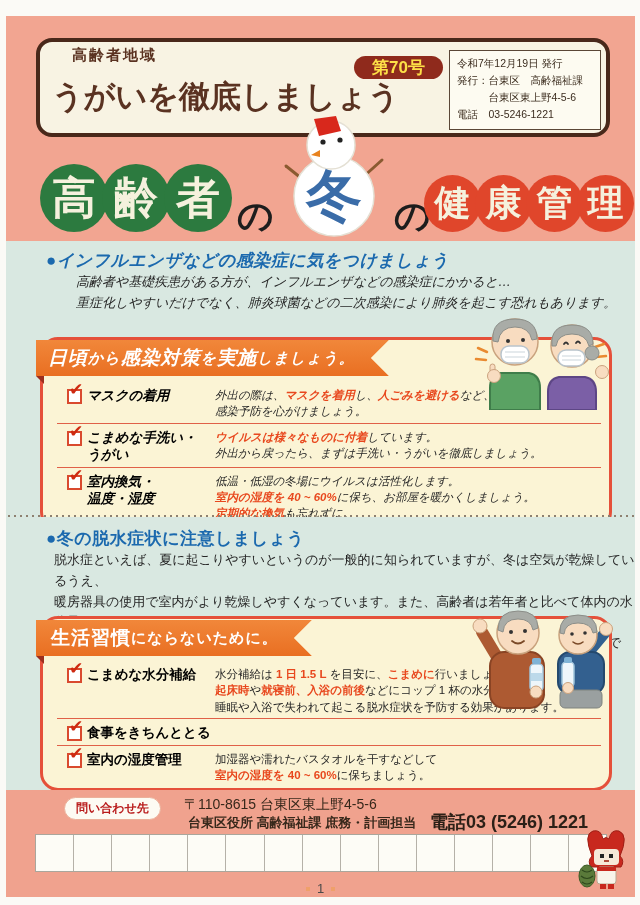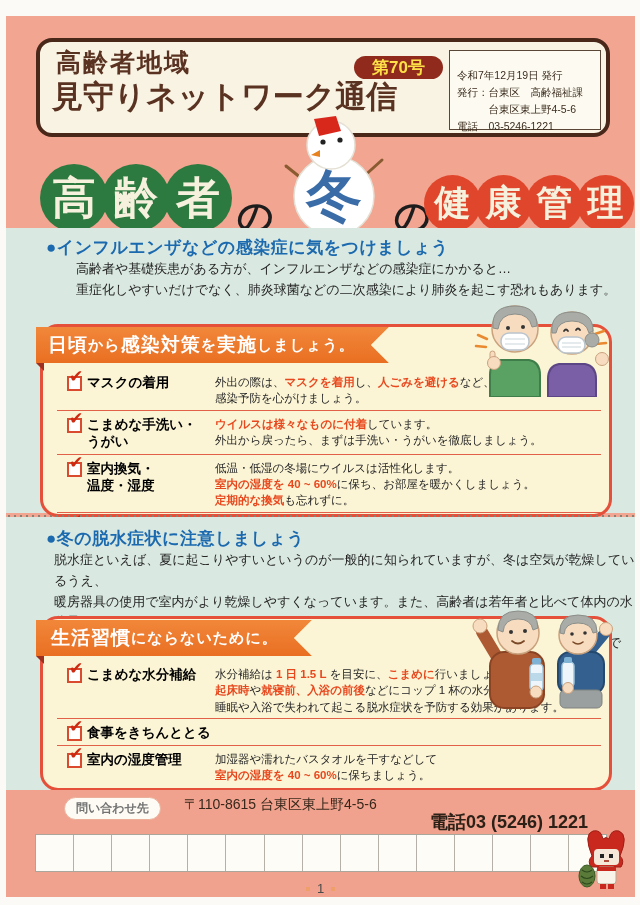--- a/index.html
+++ b/index.html
@@ -3,33 +3,33 @@
 <meta charset="utf-8">
 <style>
   * { margin:0; padding:0; box-sizing:border-box; }
   html,body { width:640px; height:905px; }
   body { background:#fbfaf6; font-family:"Liberation Sans","DejaVu Sans",sans-serif; position:relative; overflow:hidden; }
 
   .page { position:absolute; left:6px; top:16px; width:629px; height:881px; background:#f2a591; }
 
   .band { position:absolute; left:0; width:629px; }
   .band-top    { top:0;   height:216px; background:#f2a591; }
-  .band-mint1  { top:212px; height:285px; background:#d9e8e1; }
+  .band-mint1  { top:225px; height:285px; background:#d9e8e1;font-style:italic; }
   .band-mint2  { top:501px; height:273px; background:#d9e8e1; }
   .band-footer { top:774px; height:107px; background:#f0a28e; }
 
   
   .header-box { position:absolute; left:30px; top:22px; width:574px; height:99px;
     background:#f8f3e3; border:4px solid #49281a; border-radius:16px; }
-  .hdr-line1 { position:absolute; left:16px; top:4px; font-size:25px; font-weight:bold; color:#5a3221; letter-spacing:2px; }
+  .hdr-line1 { position:absolute; left:32px; top:4px; font-size:15px; font-weight:bold; color:#5a3221; letter-spacing:2px; }
   .hdr-line2 { position:absolute; left:12px; top:34px; font-size:31px; font-weight:bold; color:#5a3221; letter-spacing:0px; white-space:nowrap; }
   .issue-badge { position:absolute; left:314px; top:14px; background:#8f2a1c; color:#fde047;
     font-size:17px; font-weight:bold; padding:0 18px; border-radius:999px; }
   .pub-box { position:absolute; right:5px; top:8px; width:152px; height:80px; background:#fdfbf1;
-    border:1.5px solid #5a4636; padding:16px 7px; font-size:10.5px; line-height:1.62; color:#3c2d1f; white-space:pre-line; }
+    border:1.5px solid #5a4636; padding:4px 7px; font-size:10.5px; line-height:1.62; color:#3c2d1f; white-space:pre-line; }
 
   
   .title-circle { position:absolute; border-radius:50%; display:flex; align-items:center; justify-content:center;
     color:#f5f1dd; font-weight:bold; }
   .tc-green { width:68px; height:68px; top:148px; background:#2c7a3f; font-size:44px; }
   .tc-red   { width:57px; height:57px; top:159px; background:#e0462b; font-size:36px; }
   .particle { position:absolute; top:176px; font-size:36px; font-weight:600; color:#1d1d1d; }
   .snowman { position:absolute; left:272px; top:100px; }
 
   
@@ -56,41 +56,41 @@
   .row-desc .hl { color:#e8481e; font-weight:bold; }
 
   .divider { position:absolute; left:0; top:498px; width:629px; height:4px;
     background-image:radial-gradient(circle,#8d8070 1.1px,rgba(0,0,0,0) 1.4px);
     background-size:6px 4px; background-repeat:repeat-x; }
 
   .illus { position:absolute; }
 
   
   .contact-pill { position:absolute; left:58px; top:7px; background:#fdfbf3; border:1px solid #ecb09a;
-    color:#737373; font-size:12px; font-weight:bold; padding:2px 11px; border-radius:999px; }
+    color:#b91c1c; font-size:12px; font-weight:bold; padding:2px 11px; border-radius:999px; }
   .addr1 { position:absolute; left:178px; top:6px; font-size:14px; font-weight:normal; color:#37281b; }
   .addr2 { position:absolute; left:182px; top:24px; font-size:13px; font-weight:bold; color:#37281b; }
   .tel   { position:absolute; left:424px; top:20px; font-size:18px; font-weight:bold; color:#2c2017; }
   .memo-grid { position:absolute; left:29px; top:44px; width:572px; height:38px;
     background:repeating-linear-gradient(to right,#fdfcf6 0,#fdfcf6 37.1px,#b5b1a8 37.1px,#b5b1a8 38.1px);
     border:1px solid #aaa69c; }
   .mascot { position:absolute; left:570px; top:36px; }
   .page-num { position:absolute; left:0; top:91px; width:629px; text-align:center; font-size:13px; color:#4a4a4a; }
   .page-num .dot { display:inline-block; width:4px; height:4px; background:#efa06a; margin:0 7px 2px 7px; }
 </style>
 </head>
 <body>
 
 <div class="page">
 
   <div class="band band-top">
 
     <div class="header-box">
       <div class="hdr-line1">高齢者地域</div>
-      <div class="hdr-line2">見守りネットワーク通信</div>
+      <div class="hdr-line2">うがいを徹底しましょう</div>
       <div class="issue-badge">第70号</div>
       <div class="pub-box">令和7年12月19日 発行
 発行：台東区　高齢福祉課
 　　　台東区東上野4-5-6
 電話　03-5246-1221</div>
     </div>
 
     <div class="snowman">
       <svg width="112" height="122" viewBox="0 0 112 122">
         <line x1="8" y1="50" x2="28" y2="66" stroke="#8a5a30" stroke-width="3" stroke-linecap="round"></line>
@@ -272,20 +272,21 @@
         <rect x="96" y="62" width="12" height="25" rx="4" fill="#eef6fb" stroke="#9fc3da" stroke-width="1.5"></rect>
         <rect x="98" y="57" width="8" height="6" rx="2" fill="#7fb3d6"></rect>
         <circle cx="102" cy="88" r="5.5" fill="#f8dcc0" stroke="#caa27e"></circle>
       </svg>
     </div>
   </div>
 
   <div class="band band-footer">
     <div class="contact-pill">問い合わせ先</div>
     <div class="addr1">〒110-8615 台東区東上野4-5-6</div>
+    <div class="addr2">台東区役所 高齢福祉課 庶務・計画担当</div>
     <div class="tel">電話03 (5246) 1221</div>
     <div class="memo-grid"></div>
 
     <div class="mascot">
       <svg width="60" height="66" viewBox="0 0 60 66">
         <path d="M16 30 Q7 8 17 5 Q25 3 27 13 Q30 10 33 13 Q35 3 43 5 Q53 9 44 30 Q49 35 45 41 L15 41 Q11 35 16 30 Z" fill="#c8281e" stroke="#9e1f16"></path>
         <rect x="18" y="23" width="25" height="16" rx="4" fill="#f6e8d8"></rect>
         <rect x="24" y="28" width="4" height="4" fill="#222"></rect>
         <rect x="33" y="28" width="4" height="4" fill="#222"></rect>
         <rect x="28" y="34" width="5" height="2" fill="#b04a3a"></rect>

